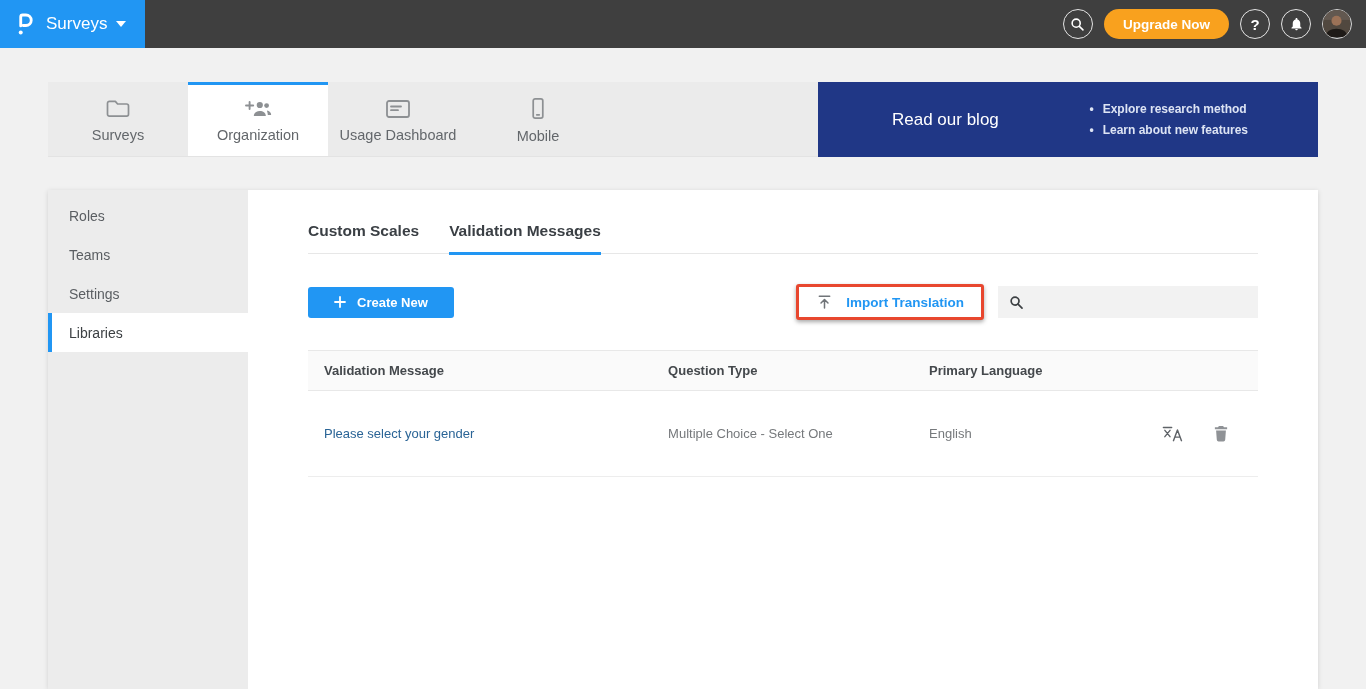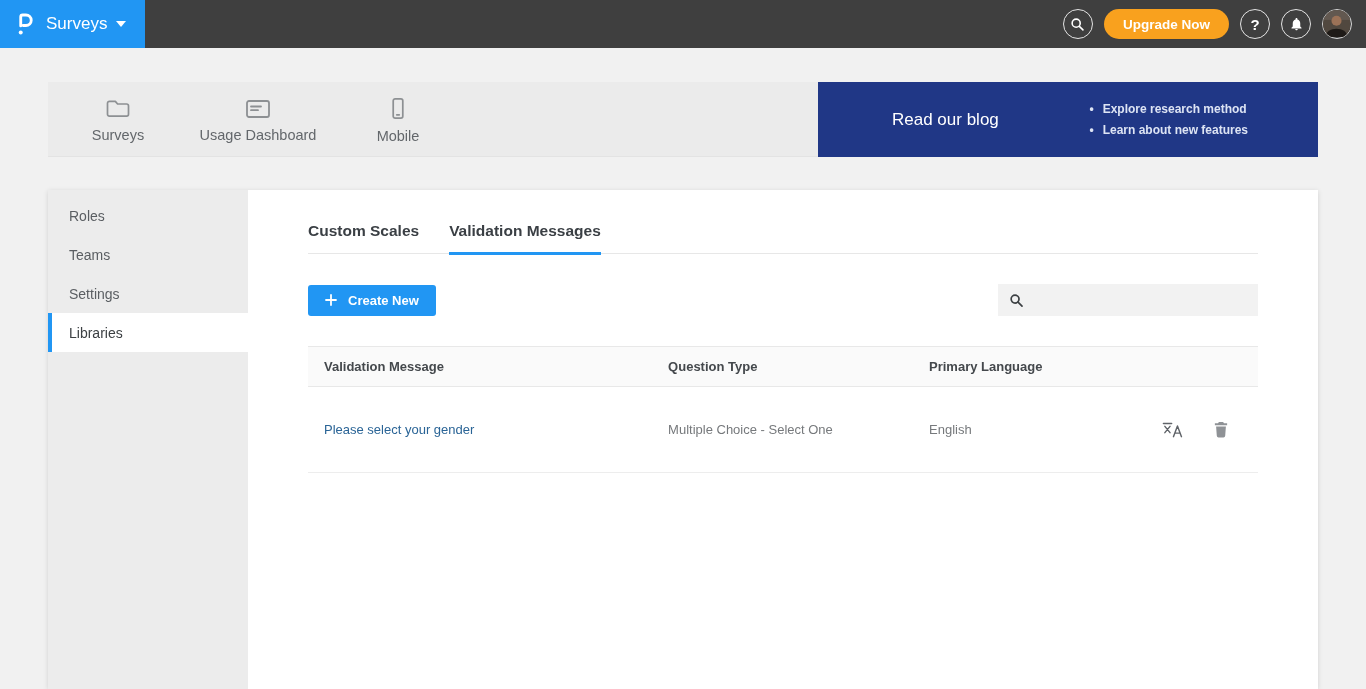--- a/index.html
+++ b/index.html
@@ -40,21 +40,21 @@
   .side-item.active { background:#fff; border-left-color:#2196f3; color:#3c4043; }
 
   .content { flex:1; padding:0 60px; min-width:0; }
   .content-tabs { margin-top:32px; display:flex; gap:30px; border-bottom:1px solid #e7e7e7; }
   .content-tab { padding-bottom:12px; font-size:15.5px; font-weight:bold; color:#3a3f44;
                  border-bottom:3px solid transparent; margin-bottom:-2px; cursor:pointer; }
   .content-tab.active { border-bottom-color:#2196f3; }
 
   .toolbar { margin-top:30px; display:flex; align-items:center; }
   .create-btn { background:#2196f3; color:#fff; border:none; border-radius:3px; height:31px;
-                padding:0 17px; font-size:13px; font-weight:bold; display:flex; align-items:center;
+                padding:0 26px; font-size:13px; font-weight:bold; display:flex; align-items:center;
                 gap:11px; cursor:pointer; font-family:inherit; }
   .toolbar-right { margin-left:auto; display:flex; align-items:center; gap:14px; }
   .annotation-box { border:3px solid #e8472f; border-radius:3px; background:#fff;
                     box-shadow:0 2px 4px rgba(0,0,0,.35); }
   .import-btn { background:#fff; border:none; height:30px; padding:0 17px; display:flex; align-items:center;
                 gap:13px; color:#2196f3; font-size:13.5px; font-weight:bold; cursor:pointer; font-family:inherit; }
   .search-box { width:260px; height:32px; background:#f2f2f2; display:flex; align-items:center; padding-left:11px; }
   .search-box input { border:none; background:transparent; outline:none; flex:1; font-size:13px;
                       margin-left:9px; font-family:inherit; color:#444; min-width:0; }
 
@@ -120,20 +120,36 @@
 <div class="header-band">
   <nav class="nav-tabs">
     <div class="nav-tab">
       <span style="display:flex">
         <svg width="26" height="21" viewBox="0 0 26 22" fill="none" stroke="#8d9093" stroke-width="1.8" stroke-linejoin="round">
           <path d="M2 5.5 a2 2 0 0 1 2-2 h6.2 l2.4 2.8 H22 a2 2 0 0 1 2 2 v8.7 a2 2 0 0 1-2 2 H4 a2 2 0 0 1-2-2 z"></path>
         </svg>
       </span>
       <span>Surveys</span>
     </div>
+    <div class="nav-tab active">
+      <span style="display:flex">
+        <svg width="28" height="21" viewBox="0 0 28 21">
+          <g fill="none" stroke="#8d9093" stroke-width="1.9" stroke-linecap="round">
+            <path d="M2 7.5 h7.2 M5.6 3.9 v7.2"></path>
+          </g>
+          <g fill="#8d9093">
+            <circle cx="15.8" cy="7" r="3.1"></circle>
+            <path d="M9.8 18 c0-3.4 2.8-5.1 6-5.1 s6 1.7 6 5.1 z"></path>
+            <circle cx="22.6" cy="7.6" r="2.4"></circle>
+            <path d="M23 12.4 c2.4.5 4.2 2 4.2 4.6 h-3.4 c0-1.9-.7-3.2-.8-4.6 z"></path>
+          </g>
+        </svg>
+      </span>
+      <span>Organization</span>
+    </div>
     <div class="nav-tab">
       <span style="display:flex">
         <svg width="26" height="20" viewBox="0 0 26 20" fill="none" stroke="#8d9093" stroke-width="1.8">
           <rect x="2" y="2" width="22" height="16" rx="2"></rect>
           <path d="M6 7.5 h10 M6 11.2 h7" stroke-linecap="round"></path>
         </svg>
       </span>
       <span>Usage Dashboard</span>
     </div>
     <div class="nav-tab">
@@ -176,20 +192,31 @@
       <button class="create-btn">
         <span style="display:flex">
           <svg width="12" height="12" viewBox="0 0 12 12" fill="none" stroke="#fff" stroke-width="1.8" stroke-linecap="round">
             <path d="M6 1 v10 M1 6 h10"></path>
           </svg>
         </span>
         <span>Create New</span>
       </button>
 
       <div class="toolbar-right">
+        <div class="annotation-box">
+          <button class="import-btn">
+            <span style="display:flex">
+              <svg width="17" height="16" viewBox="0 0 18 17" fill="none" stroke="#707478" stroke-width="1.6" stroke-linecap="round" stroke-linejoin="round">
+                <path d="M3.5 2.5 h11"></path>
+                <path d="M9 15 V6.2 M5.3 9.6 L9 5.9 l3.7 3.7"></path>
+              </svg>
+            </span>
+            <span>Import Translation</span>
+          </button>
+        </div>
 
         <div class="search-box">
           <span style="display:flex">
             <svg width="15" height="15" viewBox="0 0 16 16" fill="none" stroke="#3c4043" stroke-width="1.8" stroke-linecap="round">
               <circle cx="6.5" cy="6.5" r="4.2"></circle>
                 <line x1="9.9" y1="9.9" x2="13.9" y2="13.9"></line>
             </svg>
           </span>
           <input type="text" placeholder="" style="">
         </div>

